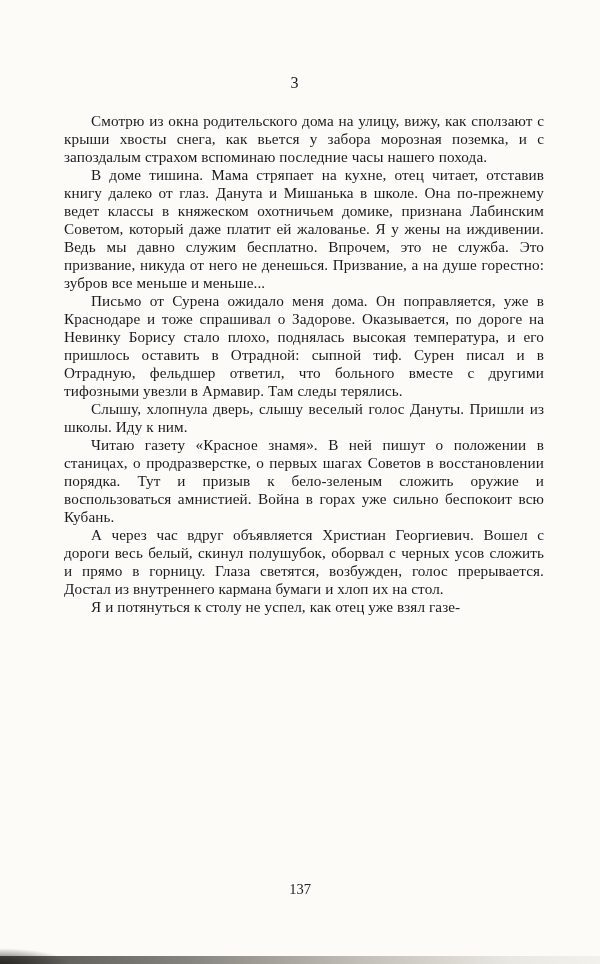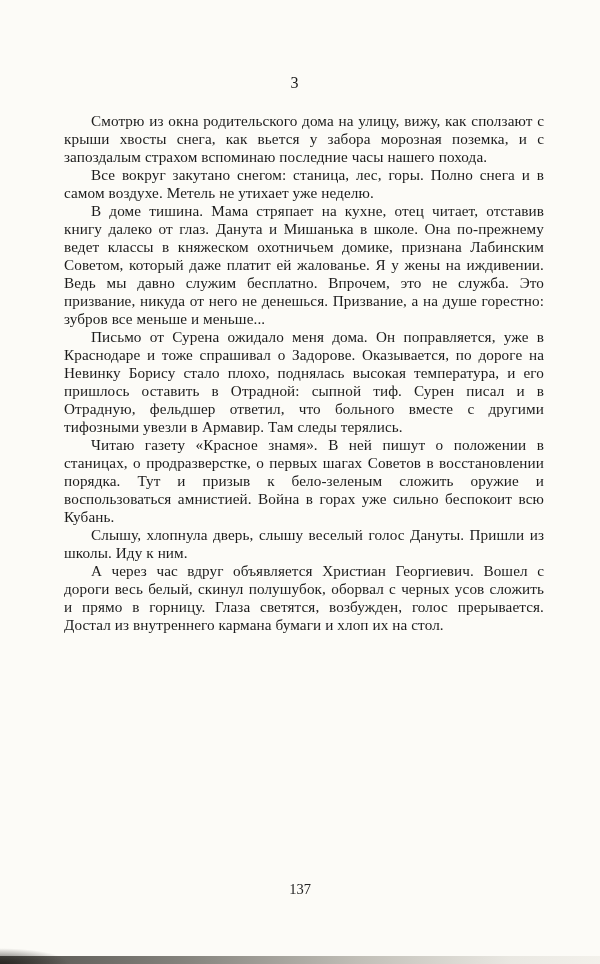--- a/index.html
+++ b/index.html
@@ -73,26 +73,26 @@
   </style>
 </head>
 <body>
 
 <div class="page">
 
   <div class="chapter-number">3</div>
 
   <div class="text-block">
     <p>Смотрю из окна родительского дома на улицу, вижу, как сползают с крыши хвосты снега, как вьется у забора морозная поземка, и с запоздалым страхом вспоминаю последние часы нашего похода.</p>
-    <p>Все вокруг закутано снегом: станица, лес, горы. Полно снега и в самом воздухе. Метель не утихает уже неделю.</p>
     <p>В доме тишина. Мама стряпает на кухне, отец читает, отставив книгу далеко от глаз. Данута и Мишанька в школе. Она по-прежнему ведет классы в княжеском охотничьем домике, признана Лабинским Советом, который даже платит ей жалованье. Я у жены на иждивении. Ведь мы давно служим бесплатно. Впрочем, это не служба. Это призвание, никуда от него не денешься. Призвание, а на душе горестно: зубров все меньше и меньше...</p>
     <p>Письмо от Сурена ожидало меня дома. Он поправляется, уже в Краснодаре и тоже спрашивал о Задорове. Оказывается, по дороге на Невинку Борису стало плохо, поднялась высокая температура, и его пришлось оставить в Отрадной: сыпной тиф. Сурен писал и в Отрадную, фельдшер ответил, что больного вместе с другими тифозными увезли в Армавир. Там следы терялись.</p>
+    <p>Слышу, хлопнула дверь, слышу веселый голос Дануты. Пришли из школы. Иду к ним.</p>
     <p>Читаю газету «Красное знамя». В ней пишут о положении в станицах, о продразверстке, о первых шагах Советов в восстановлении порядка. Тут и призыв к бело-зеленым сложить оружие и воспользоваться амнистией. Война в горах уже сильно беспокоит всю Кубань.</p>
-    <p>Слышу, хлопнула дверь, слышу веселый голос Дануты. Пришли из школы. Иду к ним.</p>
     <p>А через час вдруг объявляется Христиан Георгиевич. Вошел с дороги весь белый, скинул полушубок, оборвал с черных усов сложить и прямо в горницу. Глаза светятся, возбужден, голос прерывается. Достал из внутреннего кармана бумаги и хлоп их на стол.</p>
+    <p>Я и потянуться к столу не успел, как отец уже взял газе-</p>
   </div>
 
   <div class="page-number">137</div>
 
   <div class="scan-edge-bottom"></div>
   <div class="scan-edge-corner"></div>
 
 </div>
 
 </body></html>

